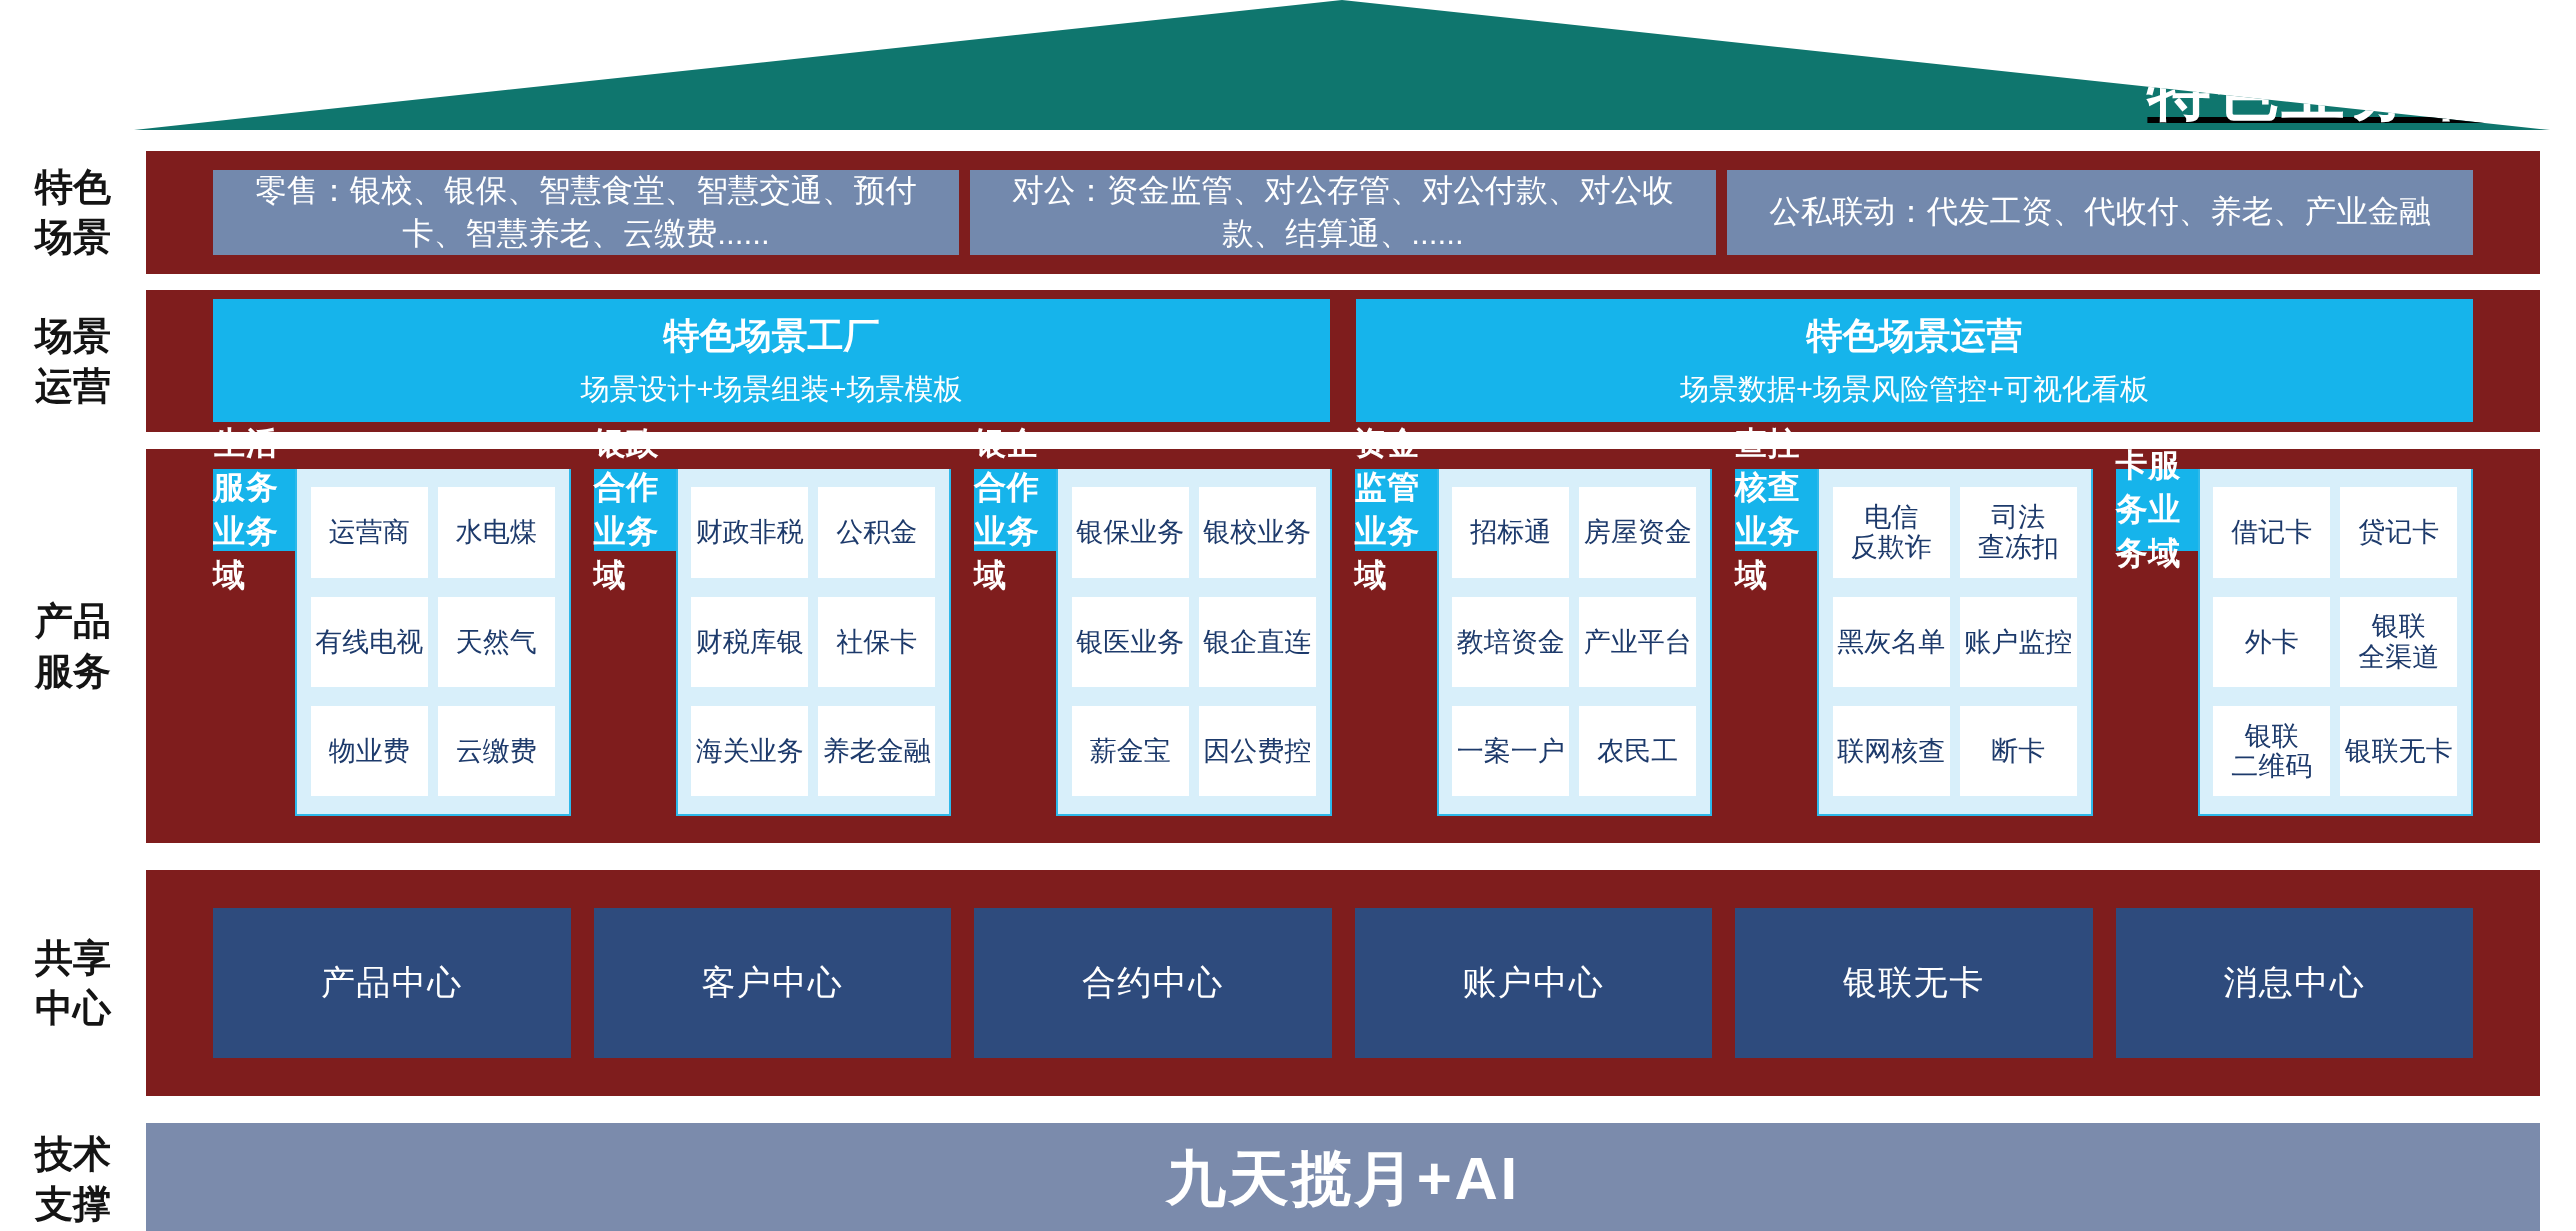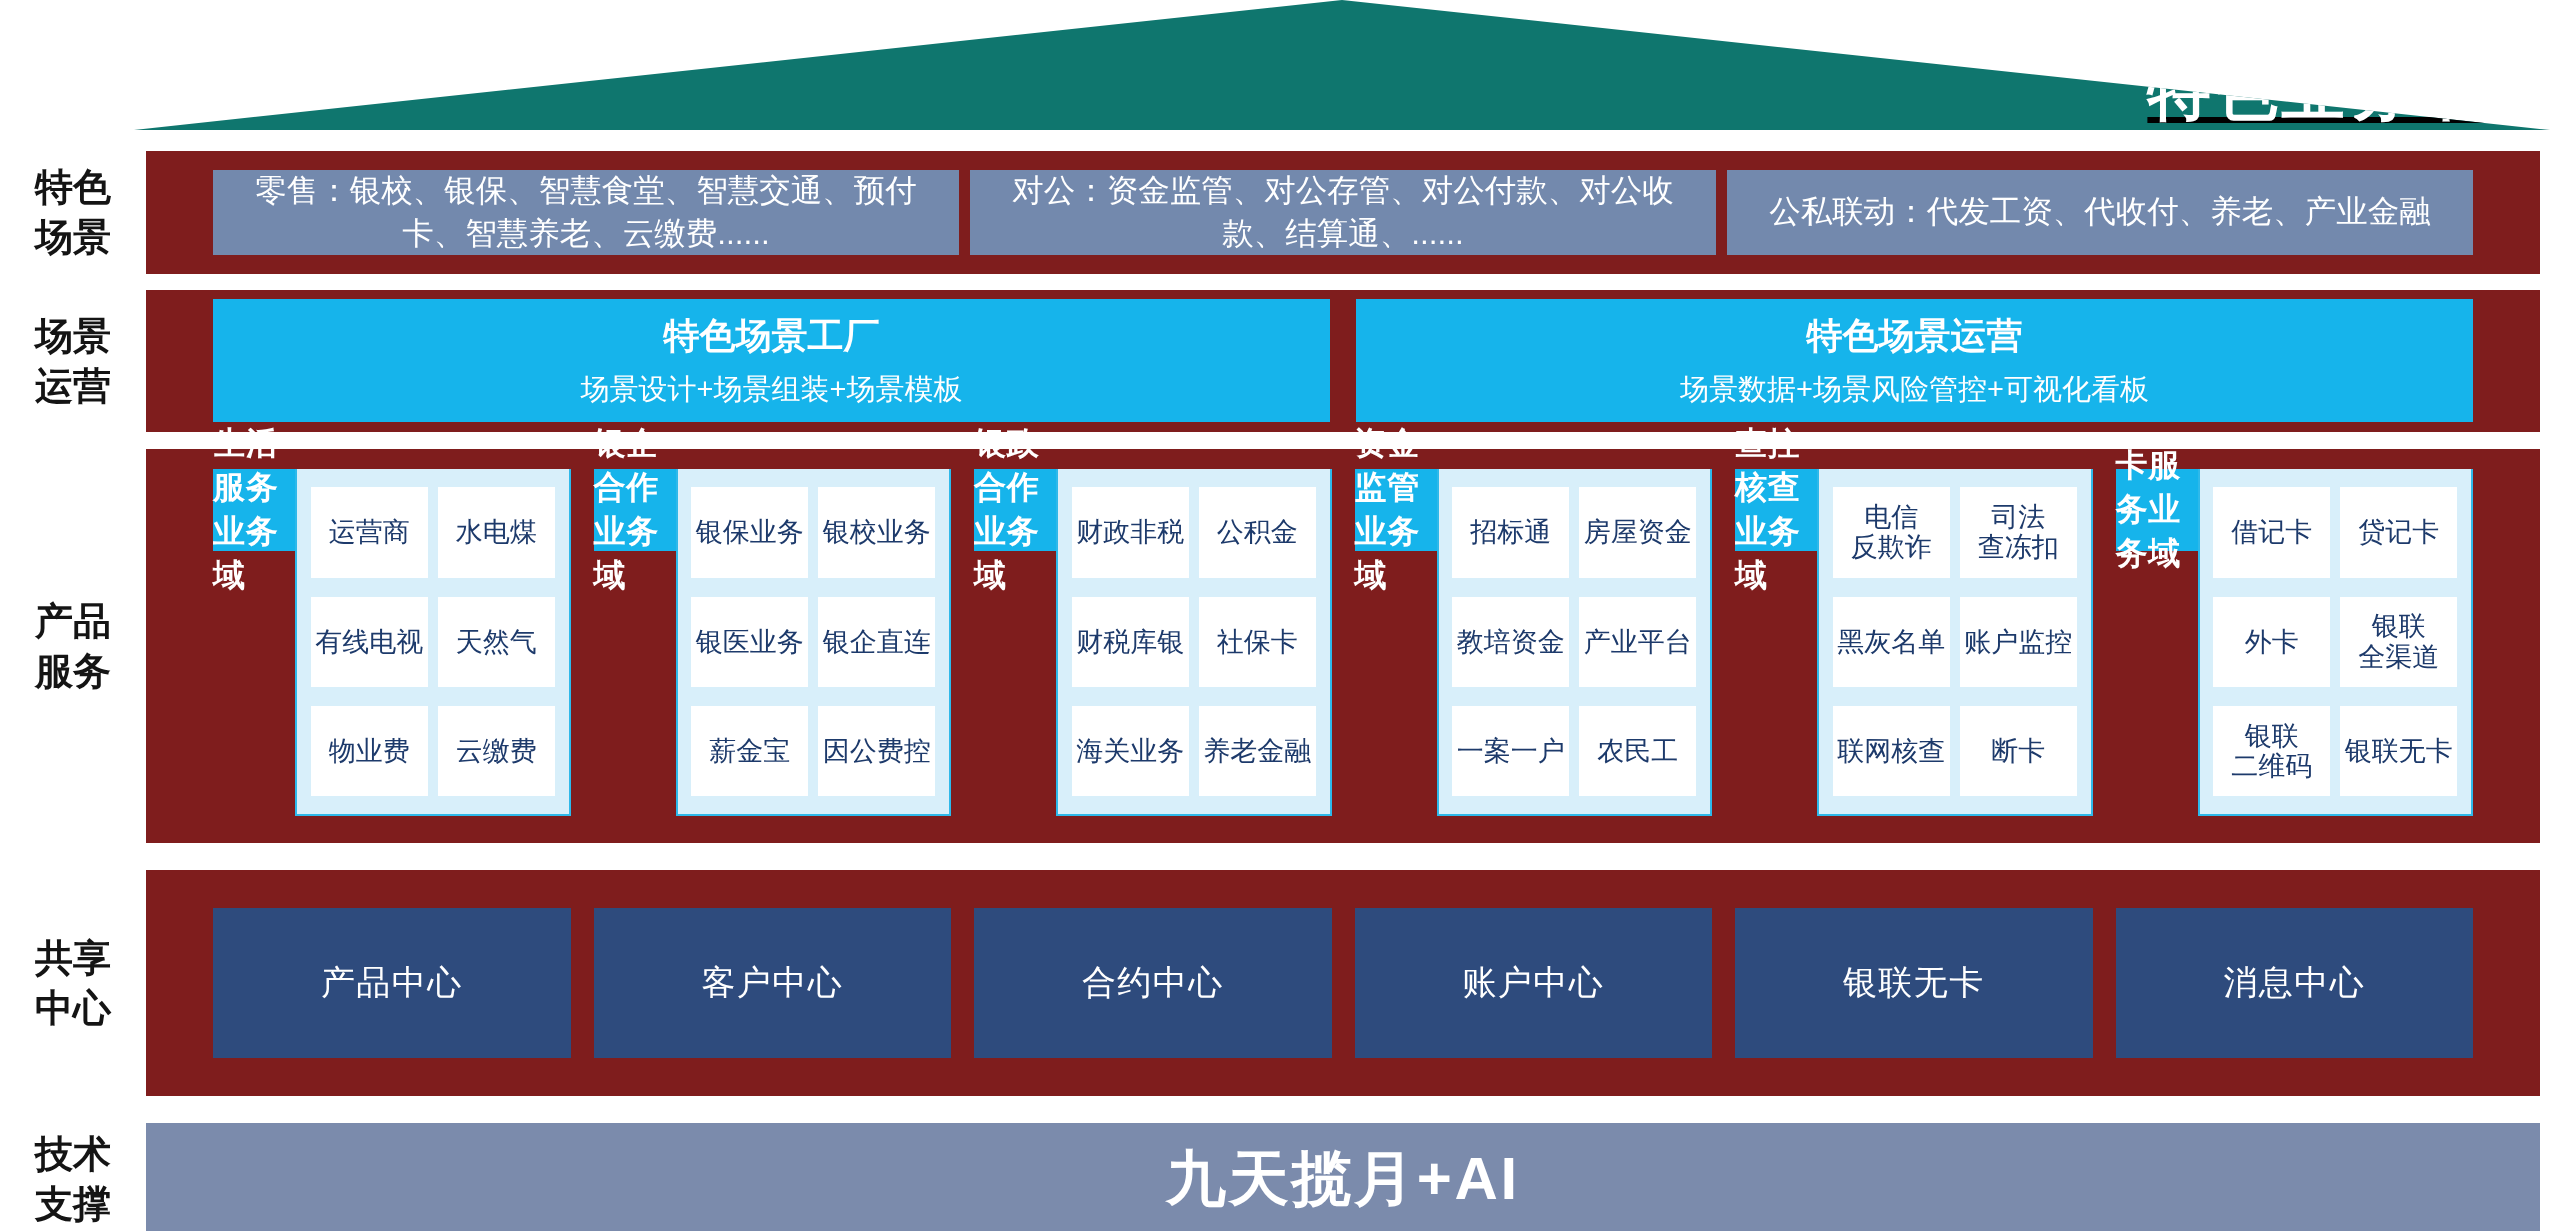--- a/index.html
+++ b/index.html
@@ -273,40 +273,40 @@
             <div class="product-cell">运营商</div>
             <div class="product-cell">水电煤</div>
             <div class="product-cell">有线电视</div>
             <div class="product-cell">天然气</div>
             <div class="product-cell">物业费</div>
             <div class="product-cell">云缴费</div>
           </div>
         </div>
 
         <div class="product-col">
+          <div class="col-header">银政合作业务域</div>
+          <div class="col-body">
+            <div class="product-cell">财政非税</div>
+            <div class="product-cell">公积金</div>
+            <div class="product-cell">财税库银</div>
+            <div class="product-cell">社保卡</div>
+            <div class="product-cell">海关业务</div>
+            <div class="product-cell">养老金融</div>
+          </div>
+        </div>
+
+        <div class="product-col">
           <div class="col-header">银企合作业务域</div>
           <div class="col-body">
             <div class="product-cell">银保业务</div>
             <div class="product-cell">银校业务</div>
             <div class="product-cell">银医业务</div>
             <div class="product-cell">银企直连</div>
             <div class="product-cell">薪金宝</div>
             <div class="product-cell">因公费控</div>
-          </div>
-        </div>
-
-        <div class="product-col">
-          <div class="col-header">银政合作业务域</div>
-          <div class="col-body">
-            <div class="product-cell">财政非税</div>
-            <div class="product-cell">公积金</div>
-            <div class="product-cell">财税库银</div>
-            <div class="product-cell">社保卡</div>
-            <div class="product-cell">海关业务</div>
-            <div class="product-cell">养老金融</div>
           </div>
         </div>
 
         <div class="product-col">
           <div class="col-header">资金监管业务域</div>
           <div class="col-body">
             <div class="product-cell">招标通</div>
             <div class="product-cell">房屋资金</div>
             <div class="product-cell">教培资金</div>
             <div class="product-cell">产业平台</div>

